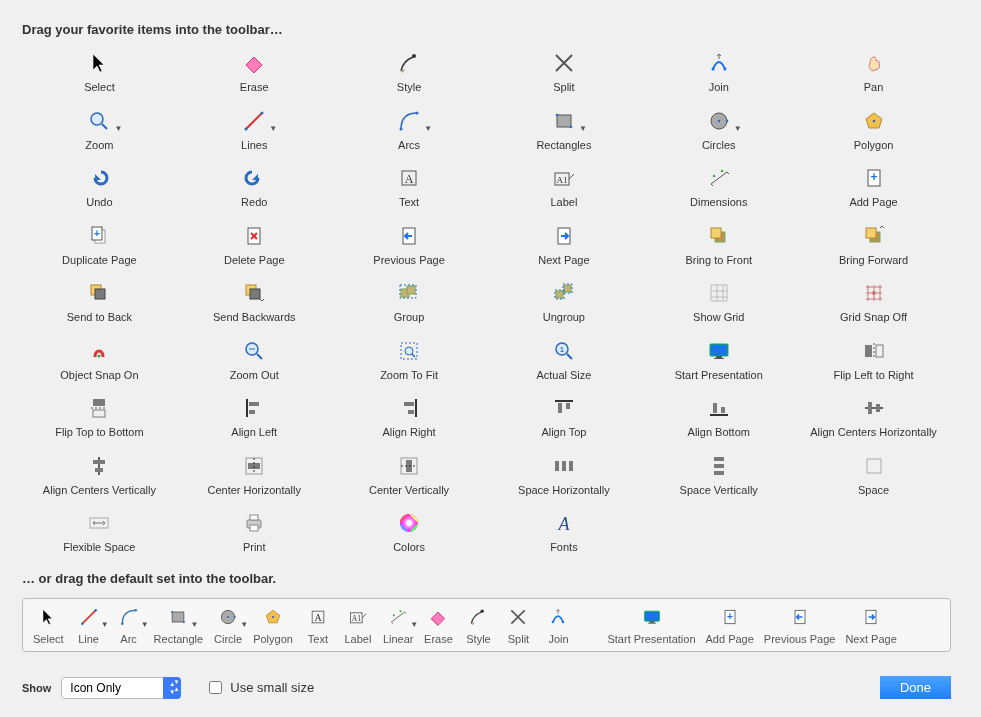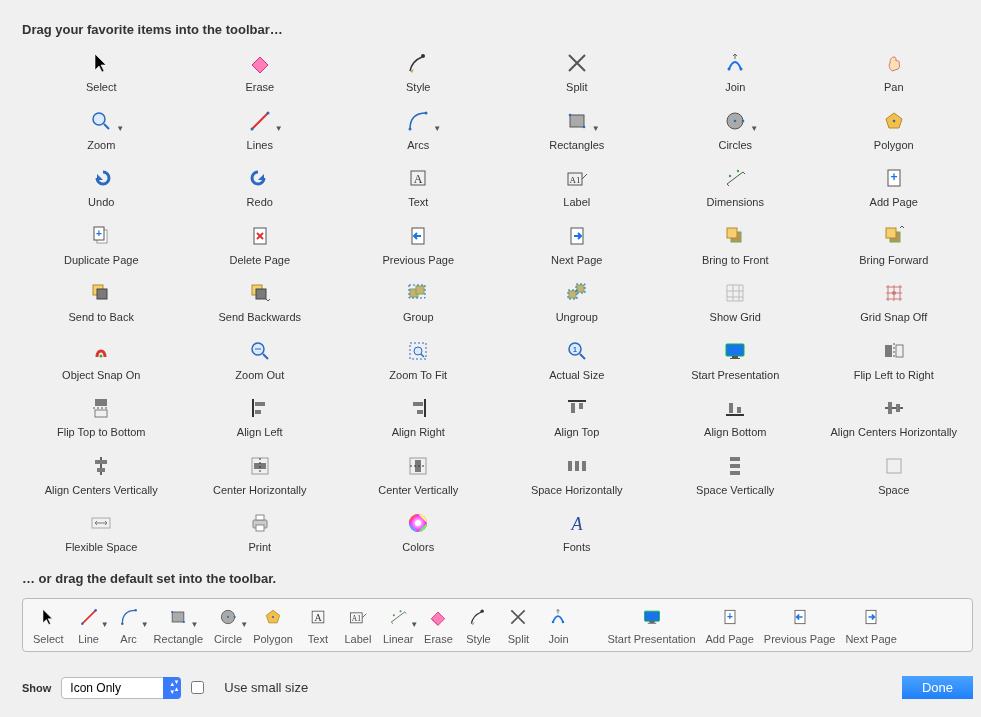--- a/index.html
+++ b/index.html
@@ -7,21 +7,21 @@
     font-family: -apple-system, "Helvetica Neue", Helvetica, Arial, sans-serif;
     font-size: 12px;
     background: #f0f0f0;
     width: 981px;
     height: 717px;
     overflow: hidden;
     color: #333;
   }
   .panel {
     background: #f0f0f0;
-    padding: 10px 8px 18px 22px;
+    padding: 10px 30px 18px 22px;
     height: 100%;
     display: flex;
     flex-direction: column;
   }
   .heading {
     font-size: 13px;
     font-weight: bold;
     margin: 12px 0 6px 0;
   }
   .grid {
@@ -131,21 +131,21 @@
   }
   .select-wrap .arrows {
     position: absolute;
     right: 0; top: 0; bottom: 0; width: 18px;
     z-index: 2;
     display: flex; flex-direction: column; align-items: center; justify-content: center;
     color: #fff;
     font-size: 7px;
     pointer-events: none;
   }
-  .chk-wrap { display:flex; align-items:center; gap:20px; font-size:13px;}
+  .chk-wrap { display:flex; align-items:center; gap:8px; margin-left:18px; font-size:13px;}
   .done-btn {
     margin-left: auto;
     background: linear-gradient(#4aa3ff, #1f7ff9);
     color: #fff;
     border: none;
     border-radius: 0;
     font-size: 13px;
     padding: 4px 20px;
     cursor: pointer;
   }

